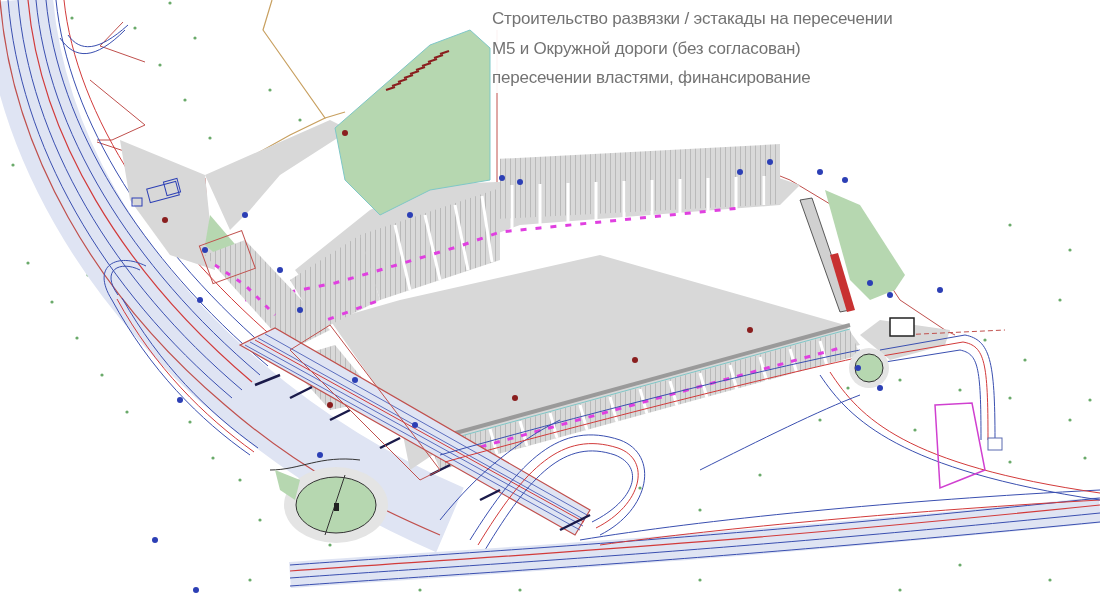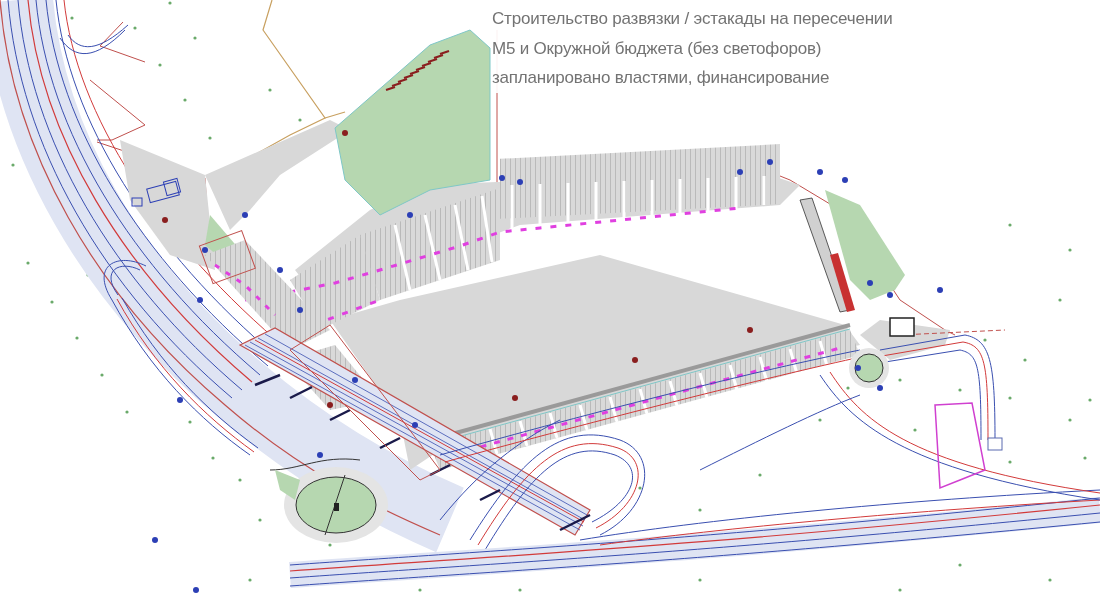--- a/index.html
+++ b/index.html
@@ -302,15 +302,15 @@
       <circle cx="635" cy="360" r="3"></circle>
       <circle cx="750" cy="330" r="3"></circle>
     <circle cx="515" cy="398" r="3"></circle>
       <circle cx="165" cy="220" r="3"></circle>
       <circle cx="345" cy="133" r="3"></circle>
   </g>
 </svg>
 
 <div id="caption">
   <div>Строительство развязки / эстакады на пересечении</div>
-  <div>М5 и Окружной бюджета (без светофоров)</div>
-  <div>запланировано властями, финансирование</div>
+  <div>М5 и Окружной дороги (без согласован)</div>
+  <div>пересечении властями, финансирование</div>
 </div>
 
 </body></html>

